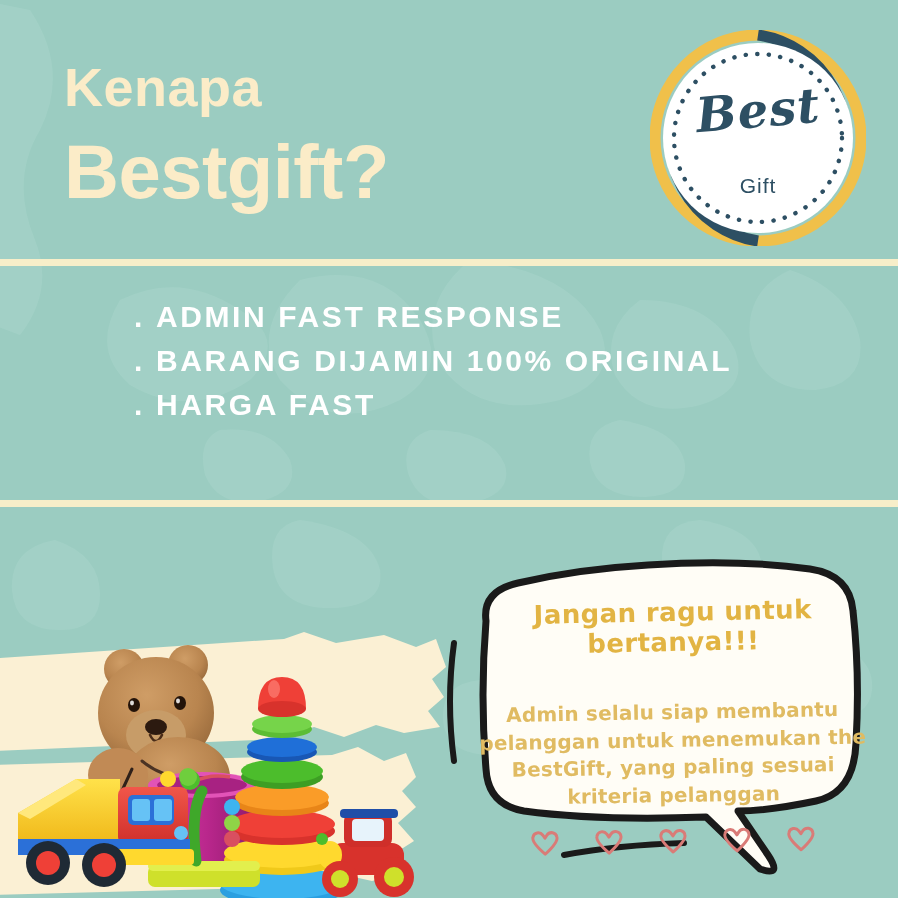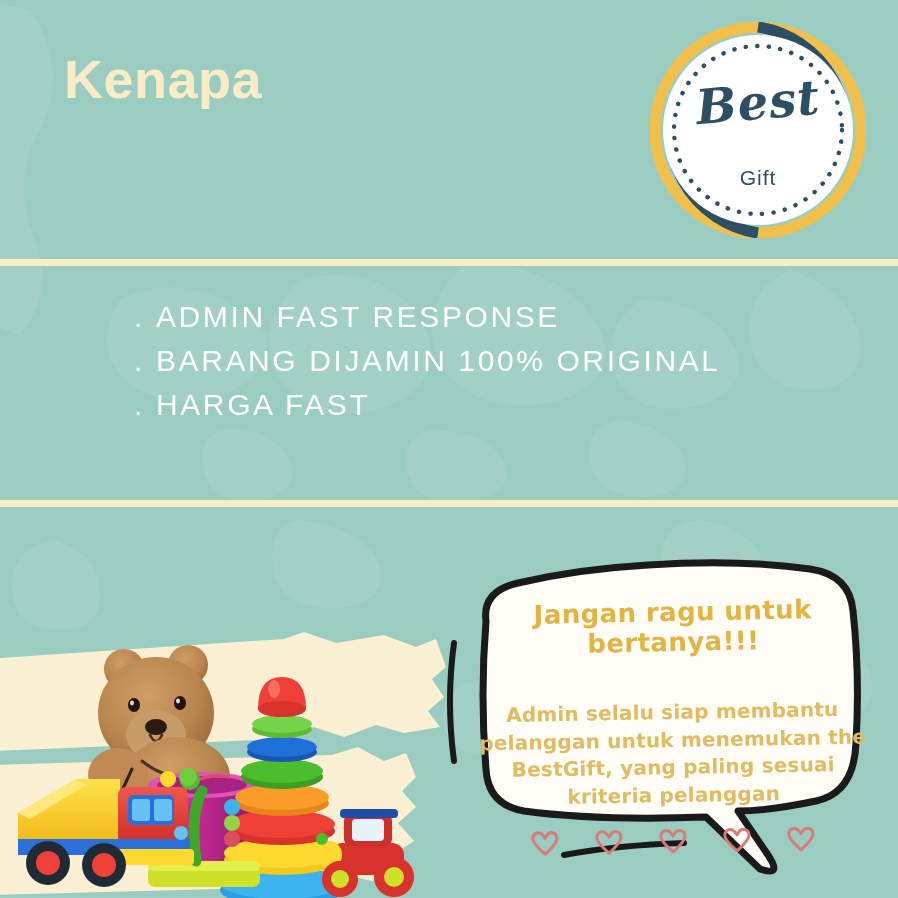--- a/index.html
+++ b/index.html
@@ -13,21 +13,21 @@
   
   .map-tex{position:absolute;inset:0;opacity:.55;pointer-events:none;}
   .map-tex svg{width:100%;height:100%;display:block;}
 
   
   .divider{position:absolute;left:0;width:898px;height:7px;background:#f7eec9;}
   .divider.d1{top:259px;}
   .divider.d2{top:500px;}
 
   
-  .header{position:absolute;left:0;top:0;width:898px;height:278px;}
+  .header{position:absolute;left:0;top:8px;width:898px;height:278px;}
   .kenapa{
     position:absolute;left:64px;top:52px;
     font-size:54px;font-weight:700;letter-spacing:.5px;
     color:#fbecc8;line-height:1;
   }
   .bestgift{
     position:absolute;left:64px;top:126px;
     font-size:76px;font-weight:700;letter-spacing:-.5px;
     color:#fbecc8;line-height:1;
   }
@@ -44,21 +44,21 @@
   }
   .badge-gift{
     position:absolute;left:0;top:144px;width:216px;text-align:center;
     font-size:21px;font-weight:400;color:#2d4f63;letter-spacing:1px;
   }
 
   
   .features{position:absolute;left:0;top:266px;width:898px;height:234px;}
   .feature{
     position:absolute;left:134px;
-    color:#ffffff;font-size:30px;font-weight:400;
+    color:#ffffff;font-size:30px;font-weight:700;
     letter-spacing:2.6px;white-space:nowrap;
   }
   .feature .dot{display:inline-block;width:22px;}
   .f0{top:34px;} .f1{top:78px;} .f2{top:122px;} .f3{top:168px;}
 
   
   .lower{position:absolute;left:0;top:507px;width:898px;height:391px;overflow:hidden;}
 
   
   .brush{position:absolute;pointer-events:none;}
@@ -109,20 +109,21 @@
         <path d="M700 520 q60 10 62 48 q0 32 -45 33 q-52 0 -55 -40 q-2 -38 38 -41 Z"></path>
         <path d="M120 660 q55 5 58 45 q2 32 -42 33 q-50 0 -52 -38 q-2 -38 36 -40 Z"></path>
         <path d="M480 680 q55 10 55 45 q0 30 -42 30 q-48 0 -50 -36 q-2 -35 37 -39 Z"></path>
         <path d="M820 640 q55 12 52 50 q-3 30 -45 28 q-45 -2 -45 -40 q0 -35 38 -38 Z"></path>
       </g>
     </svg>
   </div>
 
   <div class="header">
     <div class="kenapa">Kenapa</div>
+    <div class="bestgift">Bestgift?</div>
 
     <div class="badge">
       <svg viewBox="0 0 216 216" aria-hidden="true">
 
         <circle cx="108" cy="108" r="103" fill="none" stroke="#f0c04a" stroke-width="11"></circle>
 
         <path d="M 108 5 A 103 103 0 0 1 186 151" fill="none" stroke="#2d4f63" stroke-width="11"></path>
         <path d="M 108 211 A 103 103 0 0 1 30 65" fill="none" stroke="#2d4f63" stroke-width="11"></path>
 
         <circle cx="108" cy="108" r="95" fill="#ffffff"></circle>

